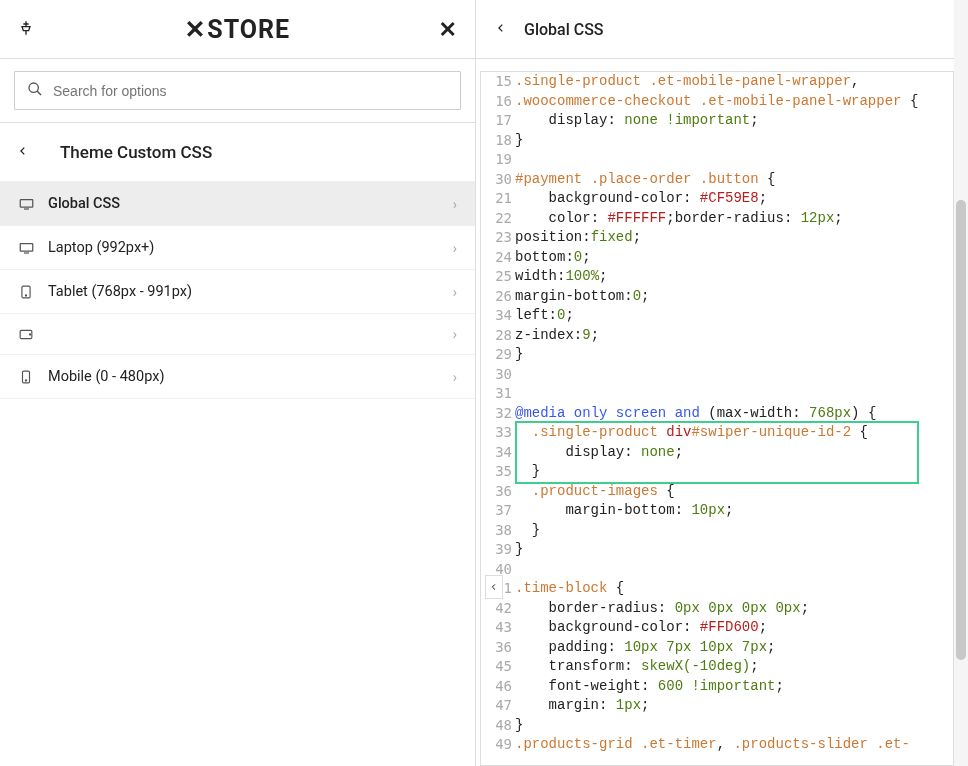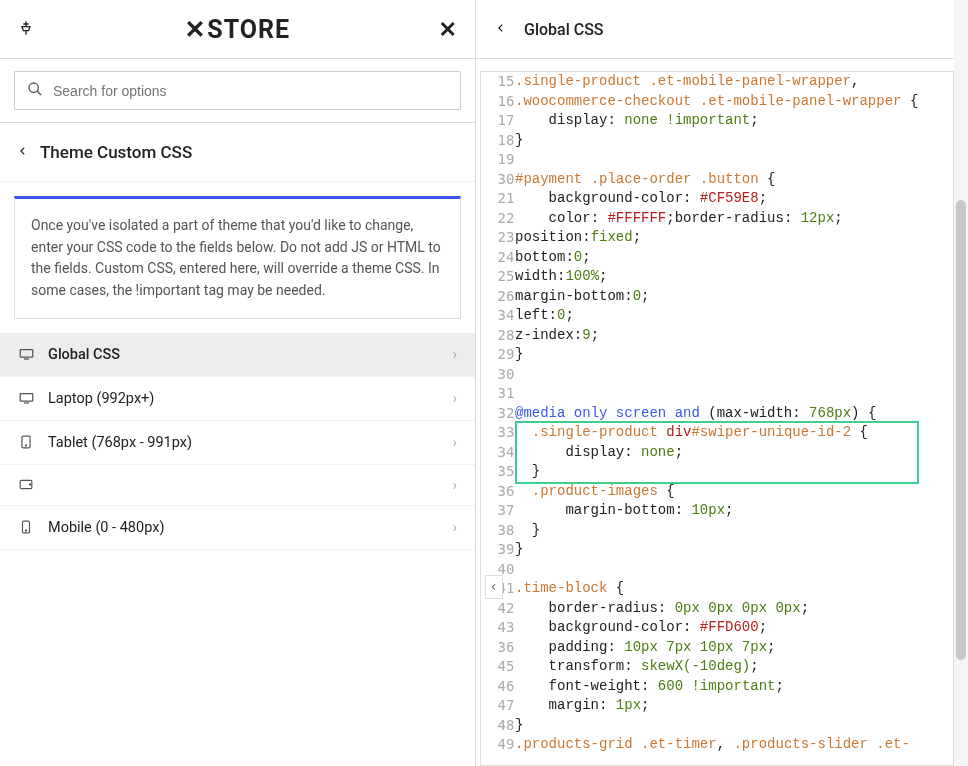--- a/index.html
+++ b/index.html
@@ -9,34 +9,34 @@
 
 .left-panel { width: 476px; border-right: 1px solid #ddd; display: flex; flex-direction: column; background: #fff; }
 .lp-header { height: 59px; border-bottom: 1px solid #ddd; display: flex; align-items: center; justify-content: space-between; padding: 0 18px; }
 .lp-pin { width: 18px; color: #222; }
 .lp-logo { font-size: 25px; font-weight: 700; letter-spacing: 1px; display: flex; align-items: center; gap:1px; }
 .lp-logo .xmark { font-weight:900; font-size:25px; }
 .lp-close { font-size: 22px; font-weight: 700; cursor: pointer; }
 .lp-search { padding: 12px 14px; border-bottom: 1px solid #ddd; }
 .lp-search-inner { border: 1px solid #ccc; border-radius: 1px; padding: 9px 12px; display: flex; align-items: center; gap: 10px; }
 .lp-search-inner input { border: none; outline: none; width: 100%; font-size: 14px; color: #555; }
-.lp-section-title { display: flex; align-items: center; gap: 12px; padding: 19px 18px; border-bottom: 1px solid #eee; font-size: 17px; font-weight: 500; }
+.lp-section-title { display: flex; align-items: center; gap: 32px; padding: 19px 18px; border-bottom: 1px solid #eee; font-size: 17px; font-weight: 500; }
 .lp-infobox { margin: 14px; border: 1px solid #ddd; border-top: 3px solid #3858e9; padding: 16px 16px; font-size: 14px; line-height: 1.55; color: #555; }
 .lp-menu { }
 .lp-item { display: flex; align-items: center; gap: 14px; padding: 13px 18px; border-bottom: 1px solid #f0f0f0; position: relative; cursor: pointer; font-size: 14.5px; }
 .lp-item.active { background: #ededed; font-weight: 500; }
 .lp-item .chev { position: absolute; right: 18px; color: #aaa; font-size: 14px; }
 .lp-item .ico { width: 16px; height: 14px; display:inline-flex; align-items:center; justify-content:center; color:#555; }
 
 
 .right-panel { flex: 1; display: flex; flex-direction: column; background: #fff; position: relative; }
 .rp-header { height: 59px; border-bottom: 1px solid #ddd; display: flex; align-items: center; padding: 0 20px; gap: 18px; }
 .rp-title { font-size: 16px; font-weight: 500; }
 .code-area { flex: 1; overflow: auto; position: relative; border: 1px solid #ddd; margin: 12px 14px 0 4px; font-family: monaco, "Courier New", monospace; font-size: 14px; line-height: 19.5px; }
-.gutter { position: absolute; left: 12px; top: 0; width: 30px; text-align: center; color: #aaa; padding-right: 4px; font-family: monaco, monospace; font-size: 14px; }
+.gutter { position: absolute; left: 5px; top: 0; width: 30px; text-align: right; color: #aaa; padding-right: 4px; font-family: monaco, monospace; font-size: 14px; }
 .codelines { margin-left: 30px; padding-left: 4px; white-space: pre; color: #222; }
 .line { height: 19.5px; position: relative; }
 .gline { height: 19.5px; }
 .hl { border: 2px solid #3ecf8e; position: absolute; left: 34px; right: 34px; top: calc((33 - 15) * 19.5px - 2px); height: calc(3 * 19.5px + 4px); pointer-events:none; }
 .caret-left { position:absolute; left: 4px; top: 520px; background:#fff; border:1px solid #ddd; width:18px; height:24px; display:flex; align-items:center; justify-content:center; font-size:14px; color:#444; cursor:pointer; z-index:5; }
 .scrollbar-v { position:absolute; right:0; top:0; width:14px; height:100%; background:#f5f5f5; }
 .scrollbar-thumb { position:absolute; right:2px; top:200px; width:10px; height:460px; background:#c8c8c8; border-radius:5px; }
 
 
 .c-sel   { color: #cc7832; }
@@ -75,21 +75,20 @@
       </div>
     </div>
     <div class="lp-section-title">
       <span>
         <svg width="10" height="14" viewBox="0 0 24 24" fill="none" stroke="#222" stroke-width="3">
             <polyline points="15 4 7 12 15 20"></polyline>
           </svg>
       </span>
       <span>Theme Custom CSS</span>
     </div>
-    <div class="lp-infobox">Once you've isolated a part of theme that you'd like to change, enter your CSS code to the fields below. Do not add JS or HTML to the fields. Custom CSS, entered here, will override a theme CSS. In some cases, the !important tag may be needed.</div>
     <div class="lp-menu">
         <div class="lp-item active">
           <span class="ico">
             <svg width="15" height="12" viewBox="0 0 24 18" fill="none" stroke="#555" stroke-width="2">
               <rect x="2" y="2" width="20" height="12" rx="1"></rect>
               <line x1="8" y1="17" x2="16" y2="17"></line>
             </svg>
           </span>
           <span>Global CSS</span>
           <span class="chev">›</span>

